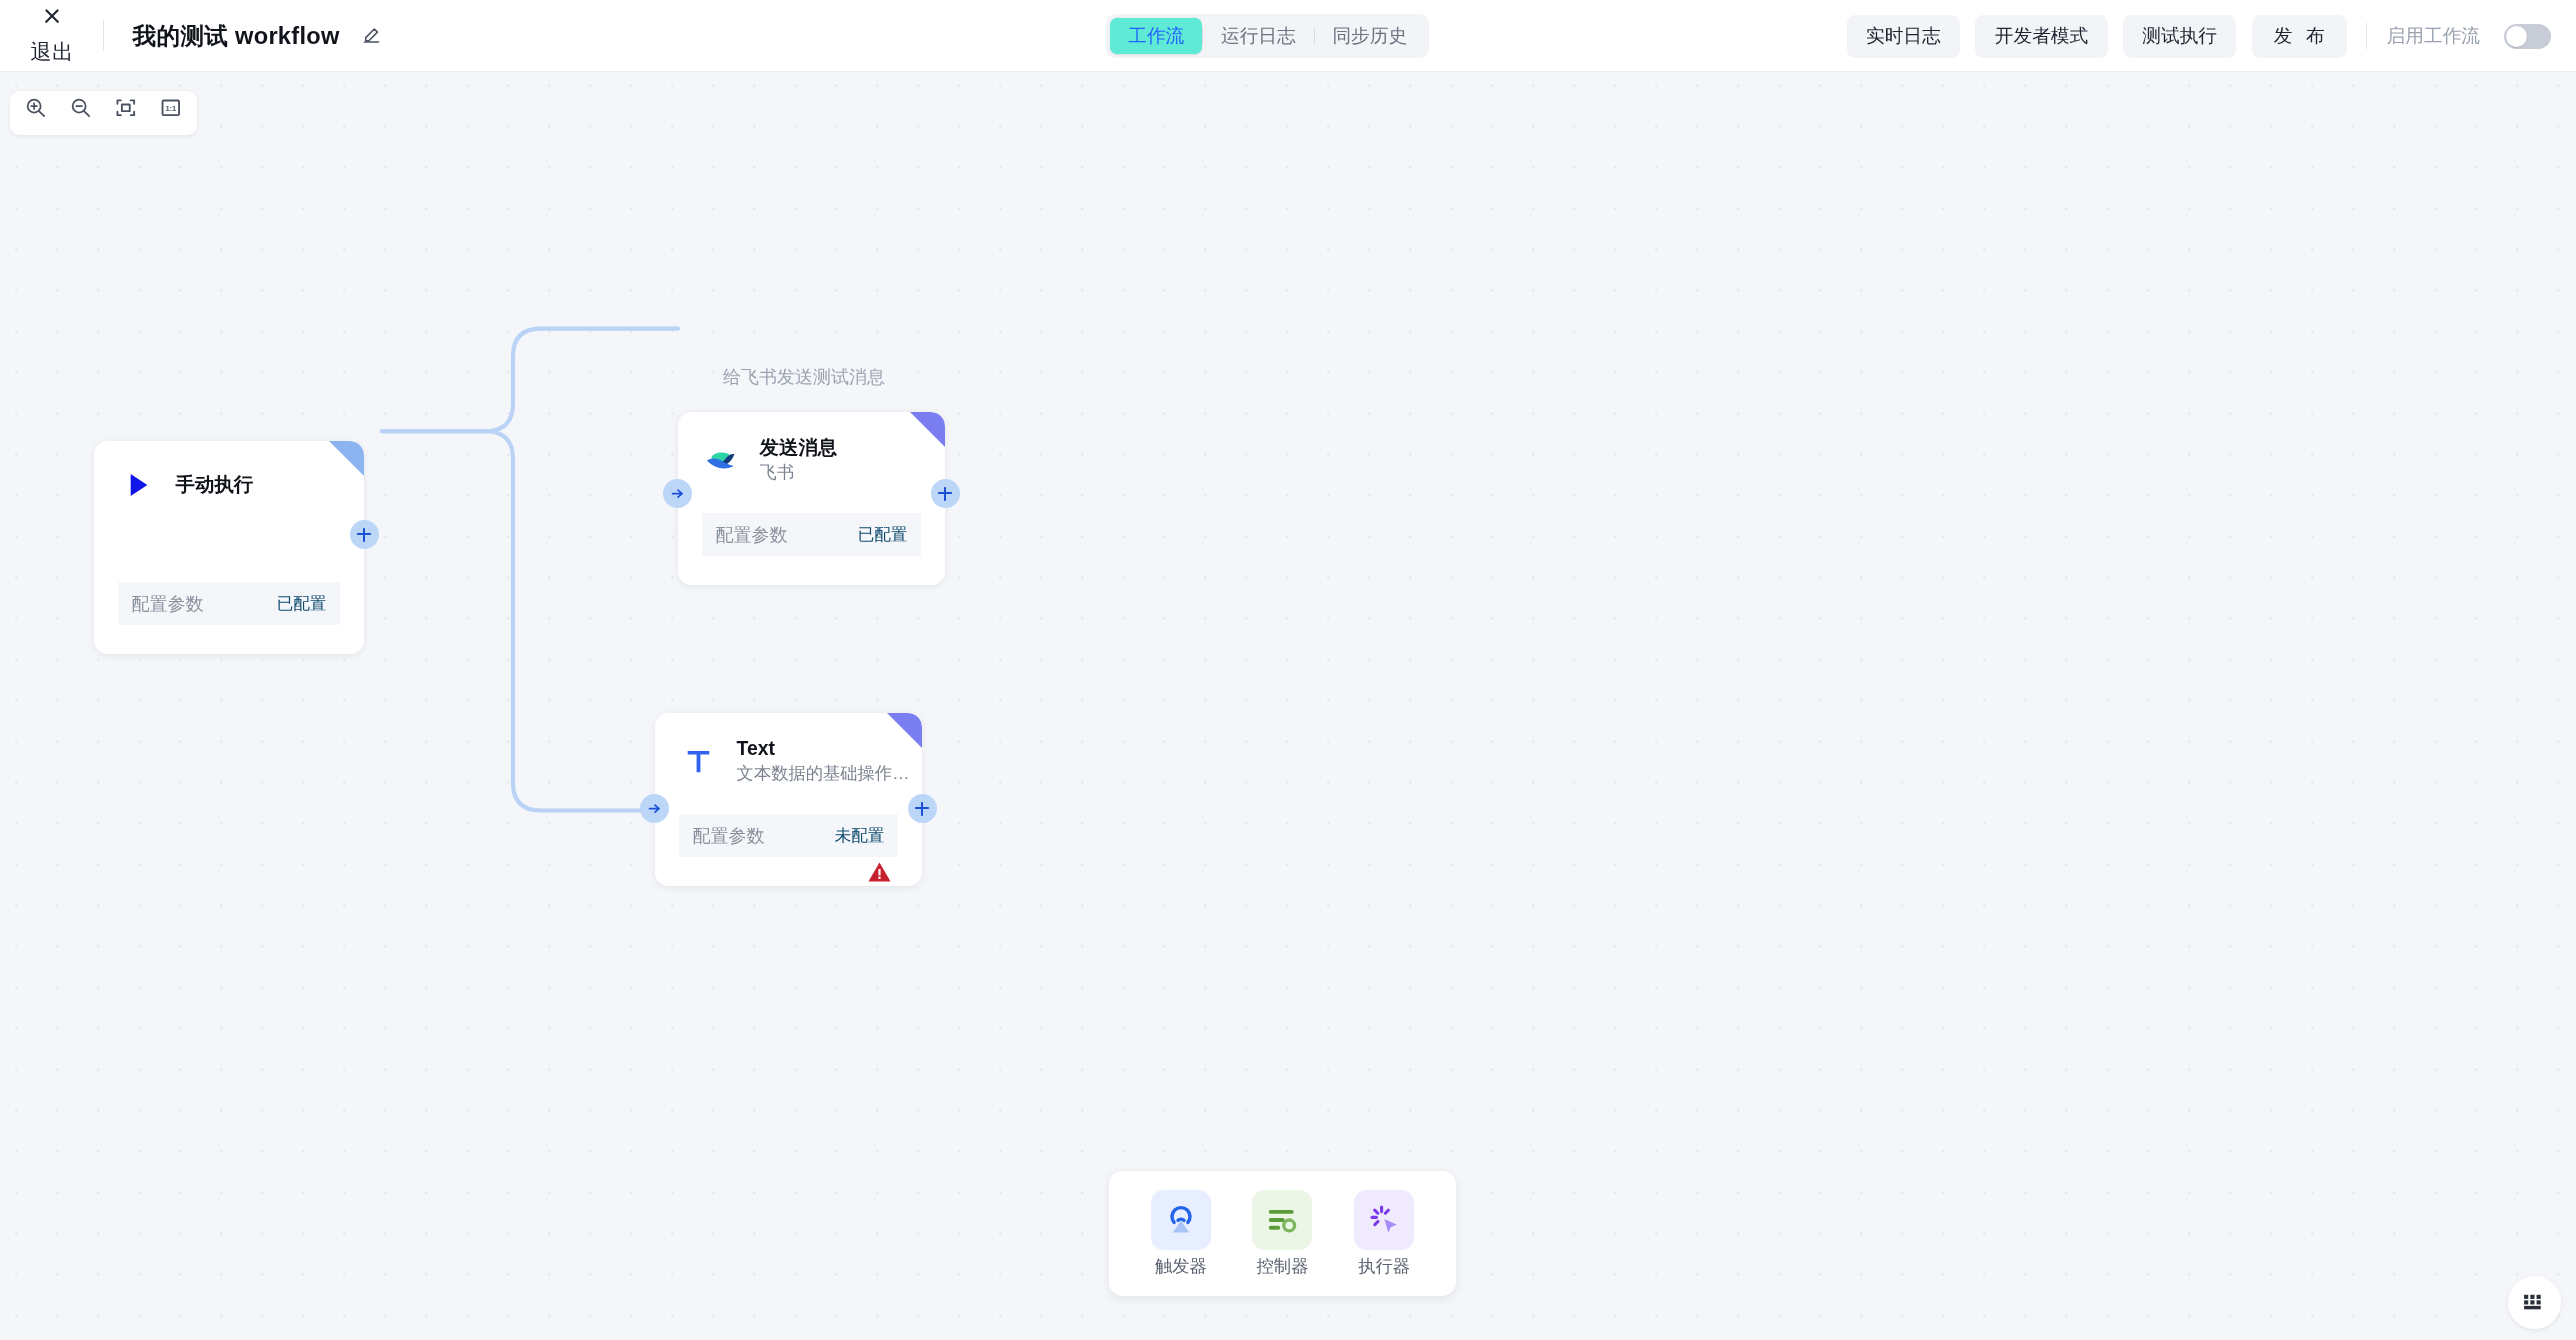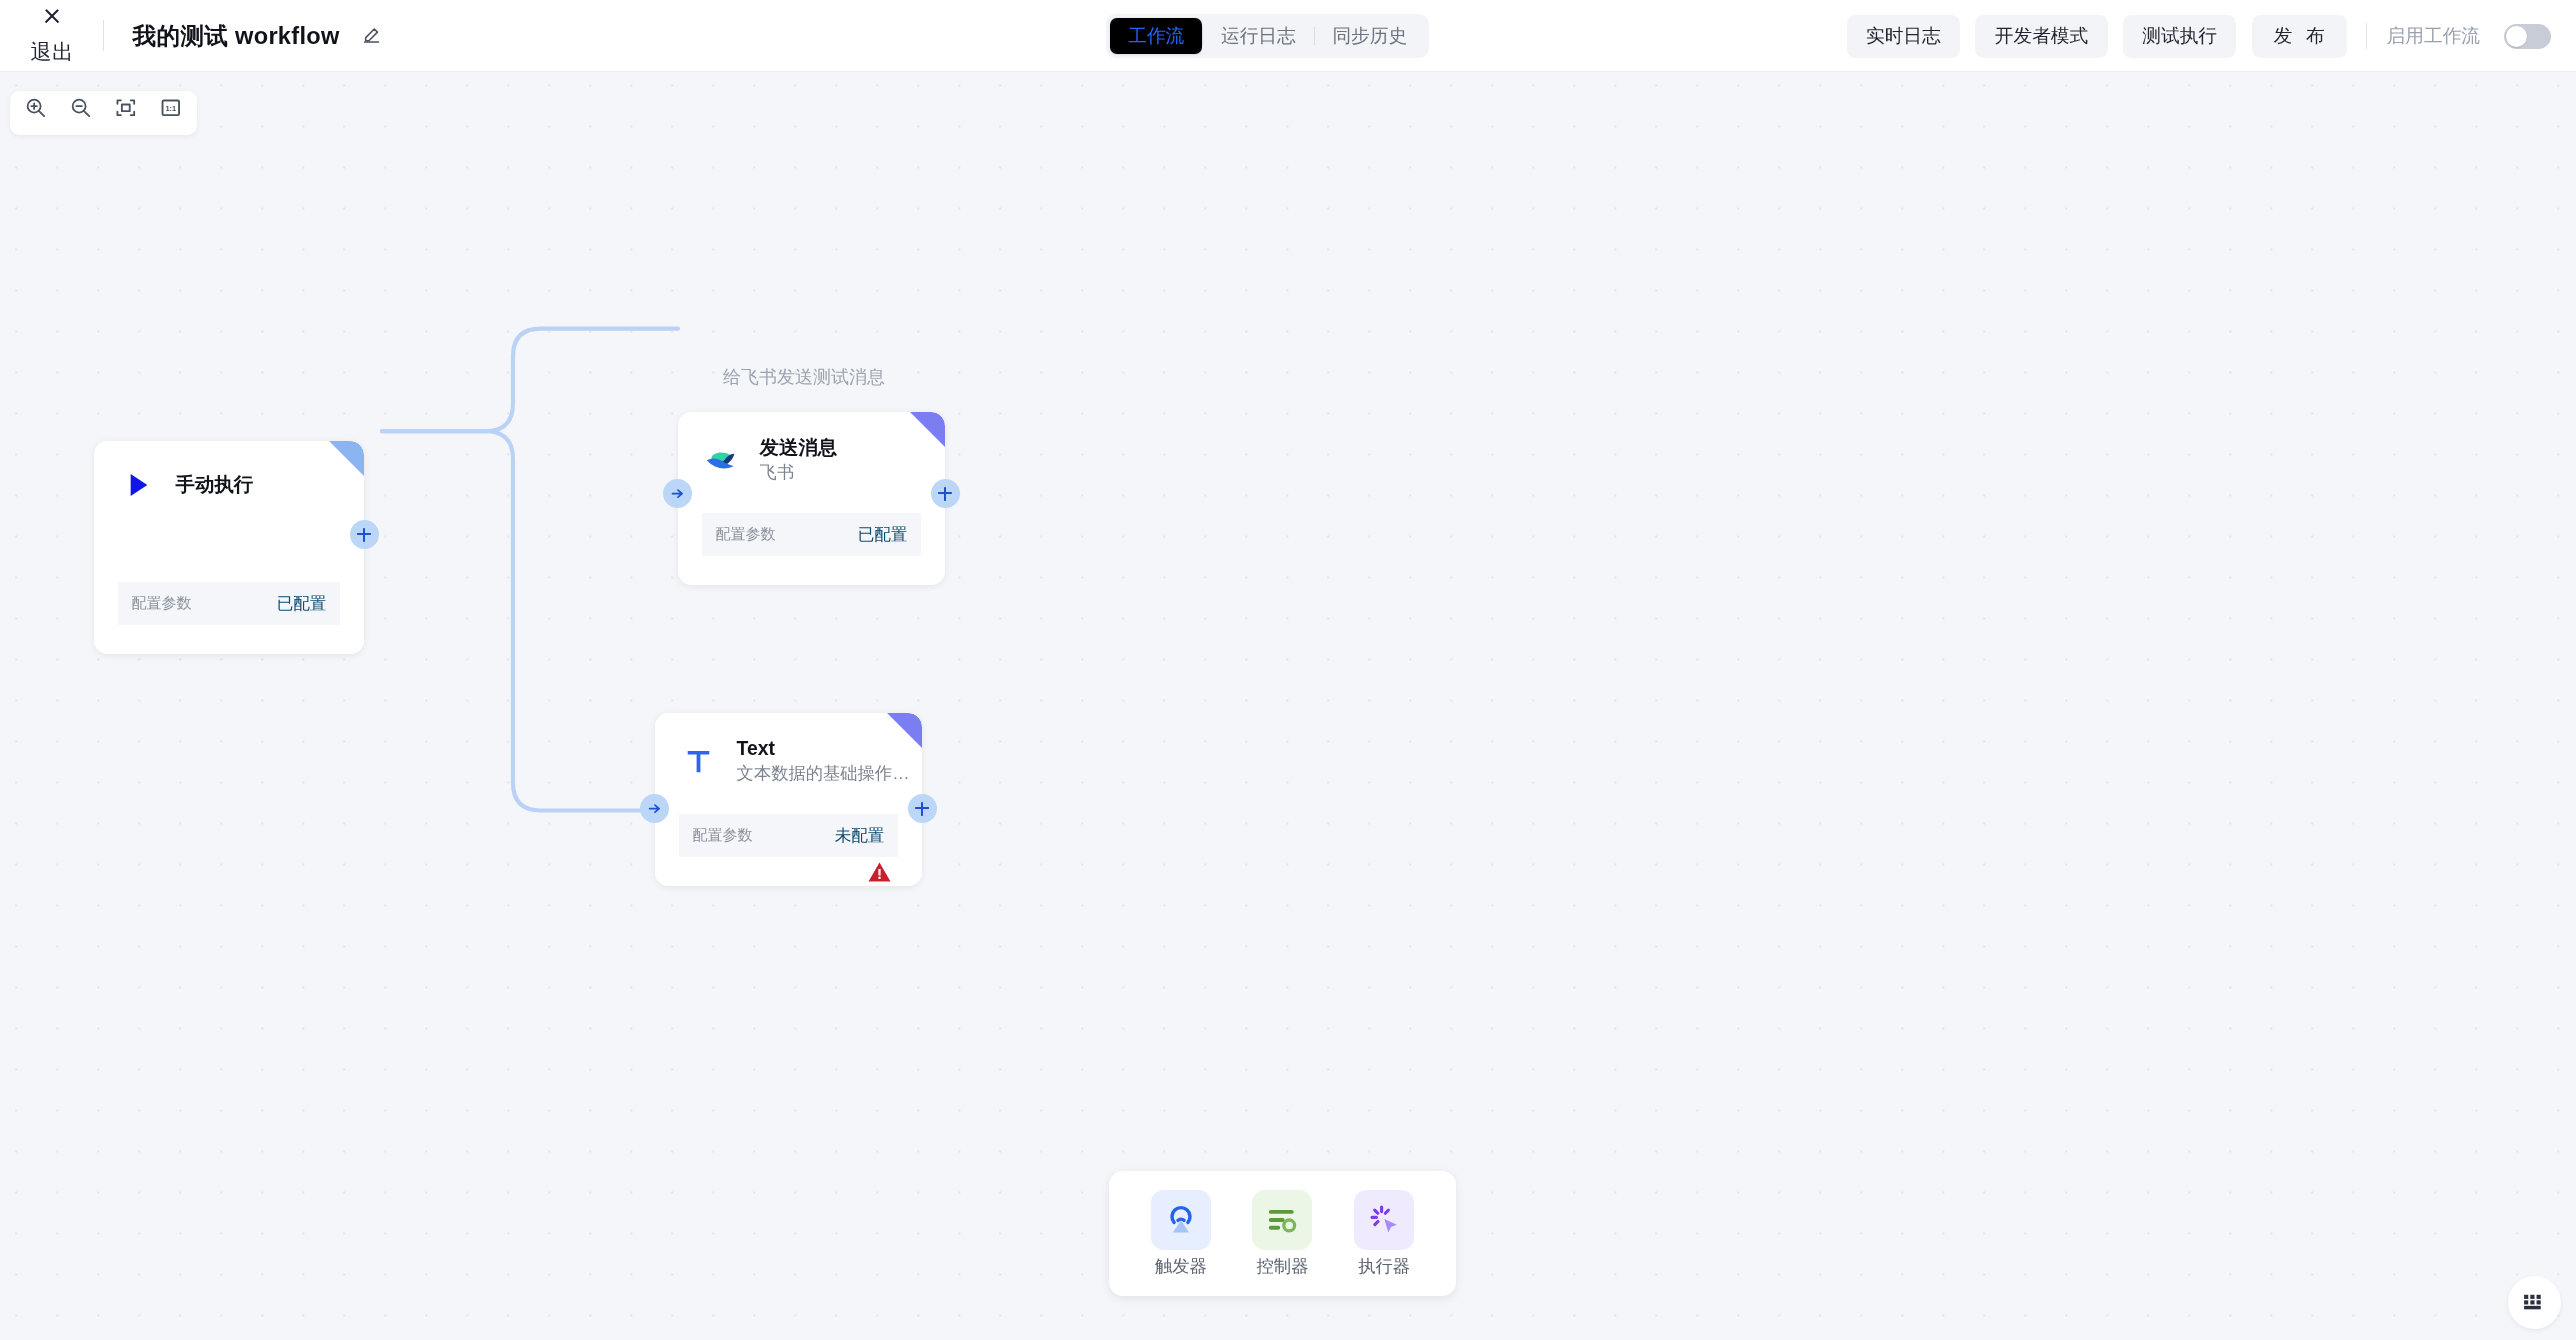--- a/index.html
+++ b/index.html
@@ -101,21 +101,21 @@
     display: flex;
     align-items: center;
     justify-content: center;
     font-size: 18.7px;
     color: #6b7380;
     border-radius: 7px;
     cursor: pointer;
     white-space: nowrap;
   }
   .tab.active {
-    background: #000000;
+    background: #5eead4;
     color: #2563ff;
     box-shadow: 0 0.7px 2.1px rgba(16,24,40,0.10);
   }
   .tab-sep {
     width: 0.7px;
     height: 18px;
     background: #d7dbe3;
     flex: 0 0 auto;
   }
 
@@ -282,21 +282,21 @@
     left: 23.6px; right: 23.6px;
     bottom: 29px;
     height: 43px;
     background: #f5f6f9;
     display: flex;
     align-items: center;
     justify-content: space-between;
     padding: 0 14px;
     border-radius: 1.4px;
   }
-  .foot-key { font-size: 15px; color: #8a929e; text-align: center; }
+  .foot-key { font-size: 18px; color: #8a929e; text-align: center; }
   .foot-val { font-size: 16.6px; color: #0c4a6e; }
 
   .node-label {
     position: absolute;
     font-size: 18px;
     color: #9aa3b0;
     white-space: nowrap;
     z-index: 10;
   }
 

